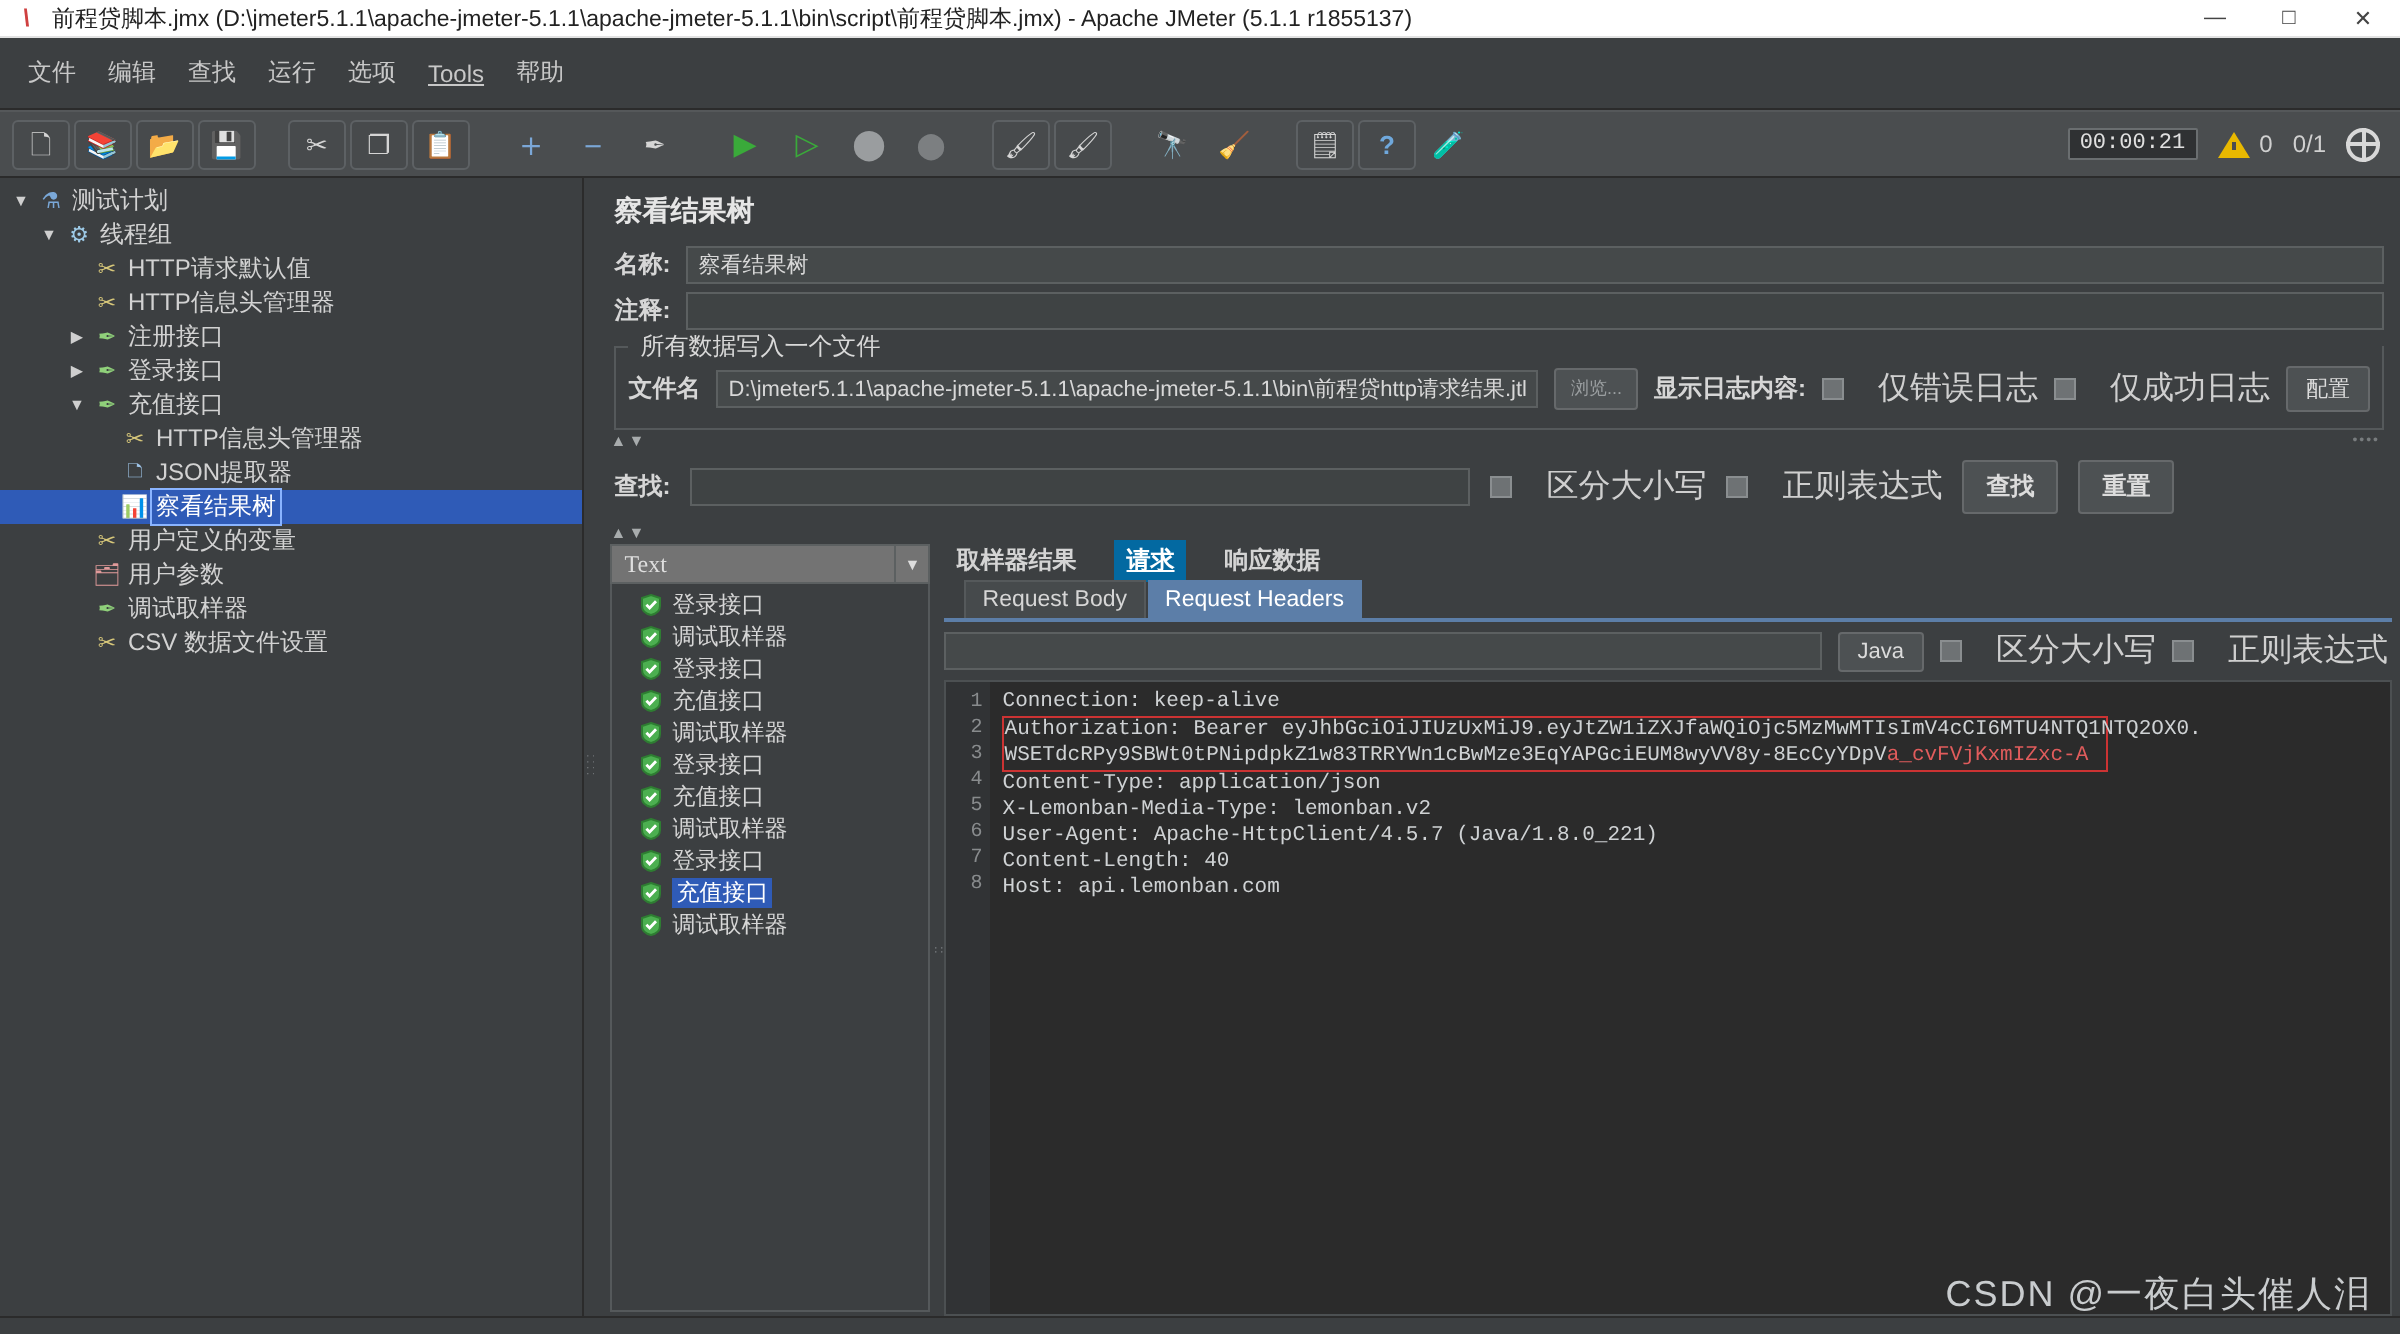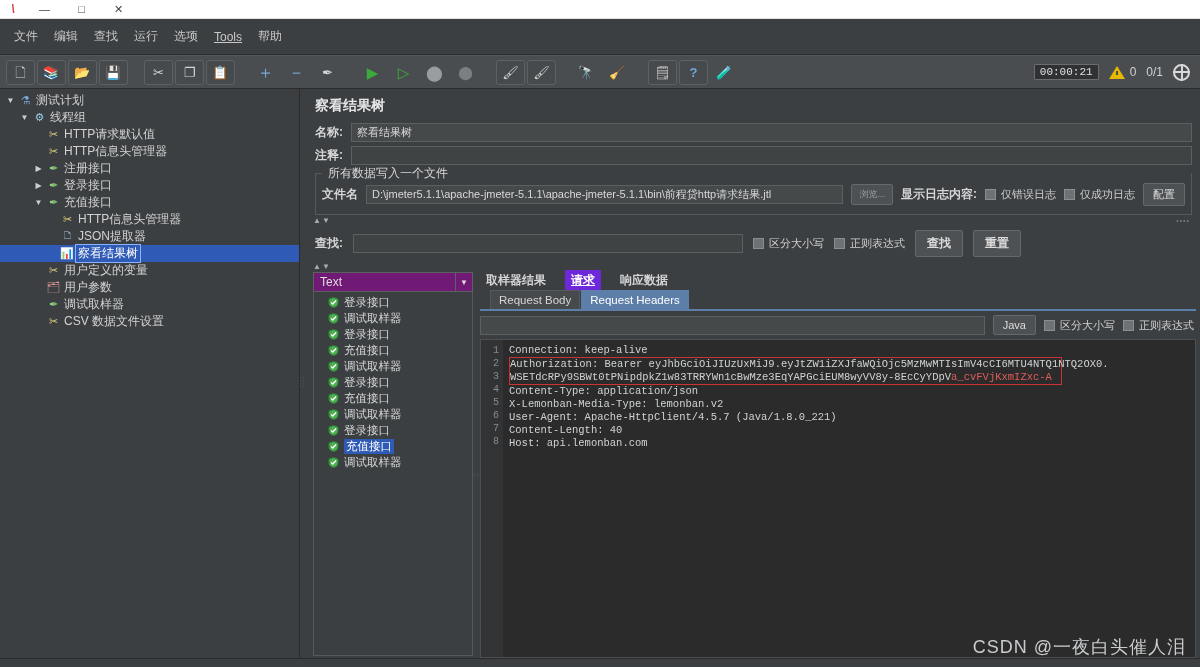--- a/index.html
+++ b/index.html
@@ -108,60 +108,60 @@
   }
   .gb-inner { display: flex; align-items: center; gap: 8px; }
 
   .btn {
     background: #4d5153; border: 1px solid #66696b; color: #dcdcdc; font-size: 11px;
     padding: 3px 9px; border-radius: 2px; white-space: nowrap;
   }
   .btn.small { font-size: 9px; padding: 3px 7px; color:#9a9ea0;}
   .btn.bold { font-weight: bold; font-size: 12px; padding: 4px 11px; }
 
-  .chk { display: flex; align-items: center; gap: 5px; font-size: 11px; color: #cfcfcf; white-space: nowrap;}
+  .chk { display: flex; align-items: center; gap: 17px; font-size: 16px; color: #cfcfcf; white-space: nowrap;}
   .chkbox { width: 11px; height: 11px; background: #6e7274; border: 1px solid #8a8e90; }
 
   .divider-handle {
     display: flex; align-items: center; height: 11px; padding-left: 8px; gap: 1px;
     color: #a8acad; font-size: 8px; position: relative;
   }
   .divider-handle .dots { position: absolute; right: 10px; font-size: 7px; color:#787c7e; letter-spacing:1px;}
 
   .search-row { display: flex; align-items: center; padding: 4px 8px 4px 10px; gap: 10px; }
 
   
   .lower { flex: 1; display: flex; min-height: 0; padding: 0 0 0 8px; }
   .results-pane {
     width: 160px; display: flex; flex-direction: column; min-width: 0;
   }
   .combo {
-    height: 20px; background: #701a75; border: 1px solid #5c6061; display:flex;
-    align-items:center; font-size: 12px; color: #dedede; padding-left: 6px; position: relative;
+    height: 20px; background: #737373; border: 1px solid #5c6061; display:flex;
+    align-items:center; font-size: 12px; color: #dedede; padding-left: 6px; position: relative; font-family: Liberation Serif, serif;
   }
   .combo .arrow { position: absolute; right: 0; top: 0; bottom: 0; width: 17px;
      border-left: 1px solid #5c6061; display:flex; align-items:center; justify-content:center; font-size:8px;}
   .res-list {
     flex: 1; background: #3c3f41; border: 1px solid #55595b; border-top: none; overflow: hidden;
     padding-top: 2px;
   }
   .res-row { display: flex; align-items: center; height: 16px; padding-left: 14px; font-size: 11.5px; color: #d6d6d6; }
   .res-row.selected .rlabel { background: #2f5bb7; color: #fff; padding: 0 2px;}
   .shield { width: 11px; height: 11px; margin-right: 5px; flex: 0 0 11px; }
   .scroll-row { display: flex; align-items: center; gap: 6px; padding: 5px 0 4px 6px; font-size: 11px; color: #d5d5d5; font-weight: bold;}
 
   .vsplit { width: 7px; display:flex; align-items:center; justify-content:center; }
   .vsplit span { writing-mode: vertical-rl; font-size: 7px; color:#7a7e80;}
 
   .detail-pane { flex: 1; display: flex; flex-direction: column; min-width: 0; padding-right: 4px;}
   .tabstrip { display: flex; align-items: flex-end; gap: 13px; height: 19px; }
   .tab {
     font-size: 12px; color: #d4d4d4; padding: 2px 6px; font-weight: bold;
   }
-  .tab.active { background: #6d28d9; color: #ffffff; text-decoration: underline; }
+  .tab.active { background: #0369a1; color: #ffffff; text-decoration: underline; }
   .subtabstrip { display: flex; align-items: flex-end; gap: 1px; height: 20px; padding-left: 10px;
      border-bottom: 2px solid #5c7ea8; }
   .subtab { font-size: 11.5px; color: #d6d6d6; padding: 3px 8px; background: #464a4c; border: 1px solid #55595b; border-bottom:none;}
   .subtab.active { background: #5c7ea8; color: #ffffff; border-color: #5c7ea8;}
 
   .findbar { display: flex; align-items: center; gap: 8px; padding: 4px 2px 4px 0; }
   .findfield { flex: 1; height: 19px; background: #45494a; border: 1px solid #5c6061; }
 
   .code-area {
     flex: 1; background: #2b2b2b; border: 1px solid #4c5052; display: flex; min-height: 0; overflow: hidden;
@@ -186,20 +186,21 @@
   }
   .statusbar { position:absolute; left:0; right:0; bottom:0; height:9px; background:#3c3f41; border-top:1px solid #2b2b2b;}
 </style>
 </head>
 <body>
 
 <div id="app">
 
   <div class="titlebar">
     <div class="tb-icon">\</div>
+    <div class="tb-title">前程贷脚本.jmx (D:\jmeter5.1.1\apache-jmeter-5.1.1\apache-jmeter-5.1.1\bin\script\前程贷脚本.jmx) - Apache JMeter (5.1.1 r1855137)</div>
     <div class="tb-buttons">
       <div class="tb-btn">—</div>
       <div class="tb-btn">□</div>
       <div class="tb-btn close">✕</div>
     </div>
   </div>
 
   <div class="menubar">
     <div class="menu-item">文件</div>
     <div class="menu-item">编辑</div>

